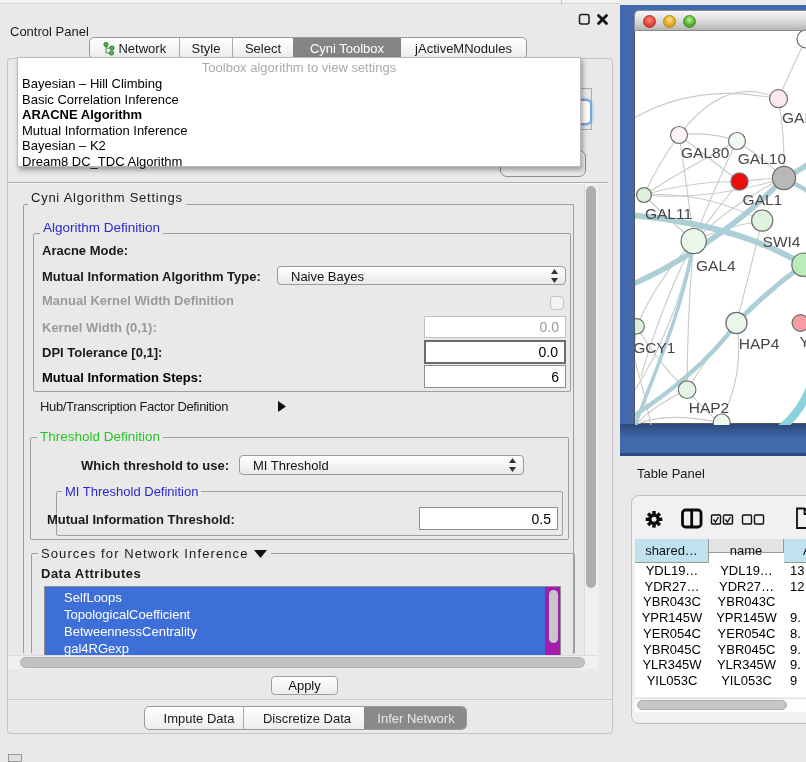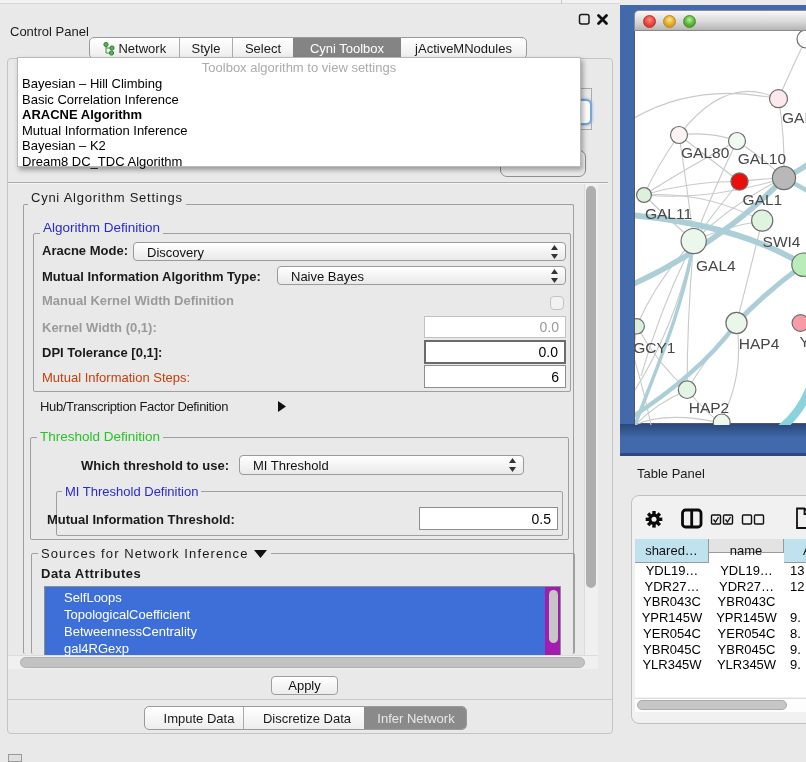--- a/index.html
+++ b/index.html
@@ -159,20 +159,21 @@
   <div class="abs" style="left:149px; top:0; width:60px; height:24px; background:#c0e2ee; border-bottom:1px solid #9a9a9a; padding-left:19px; line-height:24px; color:#111;">A</div>
 
   <div class="abs" style="left:0; top:24px; width:171px; line-height:15.7px; color:#000;">
     <div><span style="display:inline-block;width:74px;text-align:center;">YDL19…</span><span style="display:inline-block;width:75px;text-align:center;">YDL19…</span><span style="padding-left:6px;">13</span></div>
     <div><span style="display:inline-block;width:74px;text-align:center;">YDR27…</span><span style="display:inline-block;width:75px;text-align:center;">YDR27…</span><span style="padding-left:6px;">12</span></div>
     <div><span style="display:inline-block;width:74px;text-align:center;">YBR043C</span><span style="display:inline-block;width:75px;text-align:center;">YBR043C</span><span></span></div>
     <div><span style="display:inline-block;width:74px;text-align:center;">YPR145W</span><span style="display:inline-block;width:75px;text-align:center;">YPR145W</span><span style="padding-left:6px;">9.</span></div>
     <div><span style="display:inline-block;width:74px;text-align:center;">YER054C</span><span style="display:inline-block;width:75px;text-align:center;">YER054C</span><span style="padding-left:6px;">8.</span></div>
     <div><span style="display:inline-block;width:74px;text-align:center;">YBR045C</span><span style="display:inline-block;width:75px;text-align:center;">YBR045C</span><span style="padding-left:6px;">9.</span></div>
     <div><span style="display:inline-block;width:74px;text-align:center;">YLR345W</span><span style="display:inline-block;width:75px;text-align:center;">YLR345W</span><span style="padding-left:6px;">9.</span></div>
+    <div><span style="display:inline-block;width:74px;text-align:center;">YIL053C</span><span style="display:inline-block;width:75px;text-align:center;">YIL053C</span><span style="padding-left:6px;">9</span></div>
   </div>
 </div>
 
 <div class="abs" style="left:635px; top:698px; width:171px; height:14px; background:#fdfdfd; border-top:1px solid #ddd;"></div>
 <div class="abs" style="left:637px; top:700px; width:150px; height:10px; background:#c6c6c6; border:1px solid #ababab; border-radius:6px;"></div>
 
 <div class="abs" style="left:0; top:0; width:620px; height:762px; background:#e9e9e9;"></div>
 <div class="abs" style="left:0; top:0; width:620px; height:4px; background:#f2f2f2; border-bottom:1px solid #d8d8d8;"></div>
 <div class="abs" style="left:561px; top:0; width:1px; height:4px; background:#c8c8c8;"></div>
 
@@ -214,45 +215,39 @@
 <div class="abs" style="left:8px; top:655px; width:590px; height:14px; background:#f0f0f0; border-top:1px solid #dcdcdc;"></div>
 <div class="abs" style="left:20px; top:657px; width:565px; height:11px; background:#c2c2c2; border:1px solid #b0b0b0; border-radius:6px;"></div>
 
 <div class="abs" style="left:23px; top:204px; width:551px; height:450px; border:1px solid #9f9f9f; border-bottom:none; border-radius:2px;"></div>
 <div class="abs" style="left:28px; top:190px; background:#e9e9e9; padding:0 3px; font-size:13px; letter-spacing:0.75px; color:#1a1a1a;">Cyni Algorithm Settings</div>
 
 <div class="abs" style="left:33px; top:233px; width:538px; height:159px; border:1px solid #9f9f9f; border-radius:2px;"></div>
 <div class="abs" style="left:40px; top:220px; background:#e9e9e9; padding:0 3px; font-size:13.5px; color:#2a2ad0;">Algorithm Definition</div>
 
 <div class="abs" style="left:42px; top:243px; font-size:13px; font-weight:bold; color:#1a1a1a;">Aracne Mode:</div>
-<div class="abs" style="left:133px; top:241.5px; width:433px; height:19px; border:1px solid #9a9a9a; border-radius:4px; background:linear-gradient(#ffffff,#e9e9e9); font-size:13px; color:#111; line-height:19px; padding-left:13px;">Discovery
-  <svg width="9" height="14" viewBox="0 0 9 14" style="position:absolute; right:6px; top:2px;">
-        <path d="M4.5 0 L8 5 H1 Z" fill="#333"></path>
-        <path d="M4.5 14 L1 9 H8 Z" fill="#333"></path>
-      </svg>
-</div>
 
 <div class="abs" style="left:42px; top:269px; font-size:13px; font-weight:bold; color:#1a1a1a;">Mutual Information Algorithm Type:</div>
 <div class="abs" style="left:277px; top:266px; width:289px; height:19px; border:1px solid #9a9a9a; border-radius:4px; background:linear-gradient(#ffffff,#e9e9e9); font-size:13px; color:#111; line-height:19px; padding-left:13px;">Naive Bayes
   <svg width="9" height="14" viewBox="0 0 9 14" style="position:absolute; right:6px; top:2px;">
         <path d="M4.5 0 L8 5 H1 Z" fill="#333"></path>
         <path d="M4.5 14 L1 9 H8 Z" fill="#333"></path>
       </svg>
 </div>
 
 <div class="abs" style="left:42px; top:293px; font-size:13px; font-weight:bold; color:#9a9a9a;">Manual Kernel Width Definition</div>
 <div class="abs" style="left:550px; top:296px; width:14px; height:14px; border:1px solid #c2c2c2; border-radius:4px; background:#f2f2f2;"></div>
 
 <div class="abs" style="left:42px; top:320px; font-size:13px; font-weight:bold; color:#9a9a9a;">Kernel Width (0,1):</div>
 <div class="abs" style="left:424px; top:316px; width:142px; height:22px; border:1px solid #c2c2c2; background:#fff; font-size:14px; color:#9a9a9a; text-align:right; line-height:21px; padding-right:6px;">0.0</div>
 
 <div class="abs" style="left:42px; top:345px; font-size:13px; font-weight:bold; color:#1a1a1a;">DPI Tolerance [0,1]:</div>
 <div class="abs" style="left:424px; top:340px; width:142px; height:24px; border:2px solid #6b6b6b; background:#fff; font-size:14px; color:#000; text-align:right; line-height:20px; padding-right:6px;">0.0</div>
 
-<div class="abs" style="left:42px; top:370px; font-size:13px; font-weight:normal; color:#c2410c;">Mutual Information Steps:</div>
+<div class="abs" style="left:42px; top:370px; font-size:13px; font-weight:bold; color:#000000;">Mutual Information Steps:</div>
 <div class="abs" style="left:424px; top:365px; width:142px; height:23px; border:1px solid #8e8e8e; background:#fff; font-size:14px; color:#000; text-align:right; line-height:22px; padding-right:6px;">6</div>
 
 <div class="abs" style="left:40px; top:399px; font-size:13px; letter-spacing:-0.35px; color:#1a1a1a;">Hub/Transcription Factor Definition</div>
 <svg class="abs" style="left:276px; top:400px;" width="12" height="13" viewBox="0 0 12 13">
       <path d="M2 1 L10 6.5 L2 12 Z" fill="#111"></path>
     </svg>
 
 <div class="abs" style="left:30px; top:437px; width:539px; height:103px; border:1px solid #9f9f9f; border-radius:2px;"></div>
 <div class="abs" style="left:37px; top:429px; background:#e9e9e9; padding:0 3px; font-size:13.5px; color:#27c427;">Threshold Definition</div>
 

